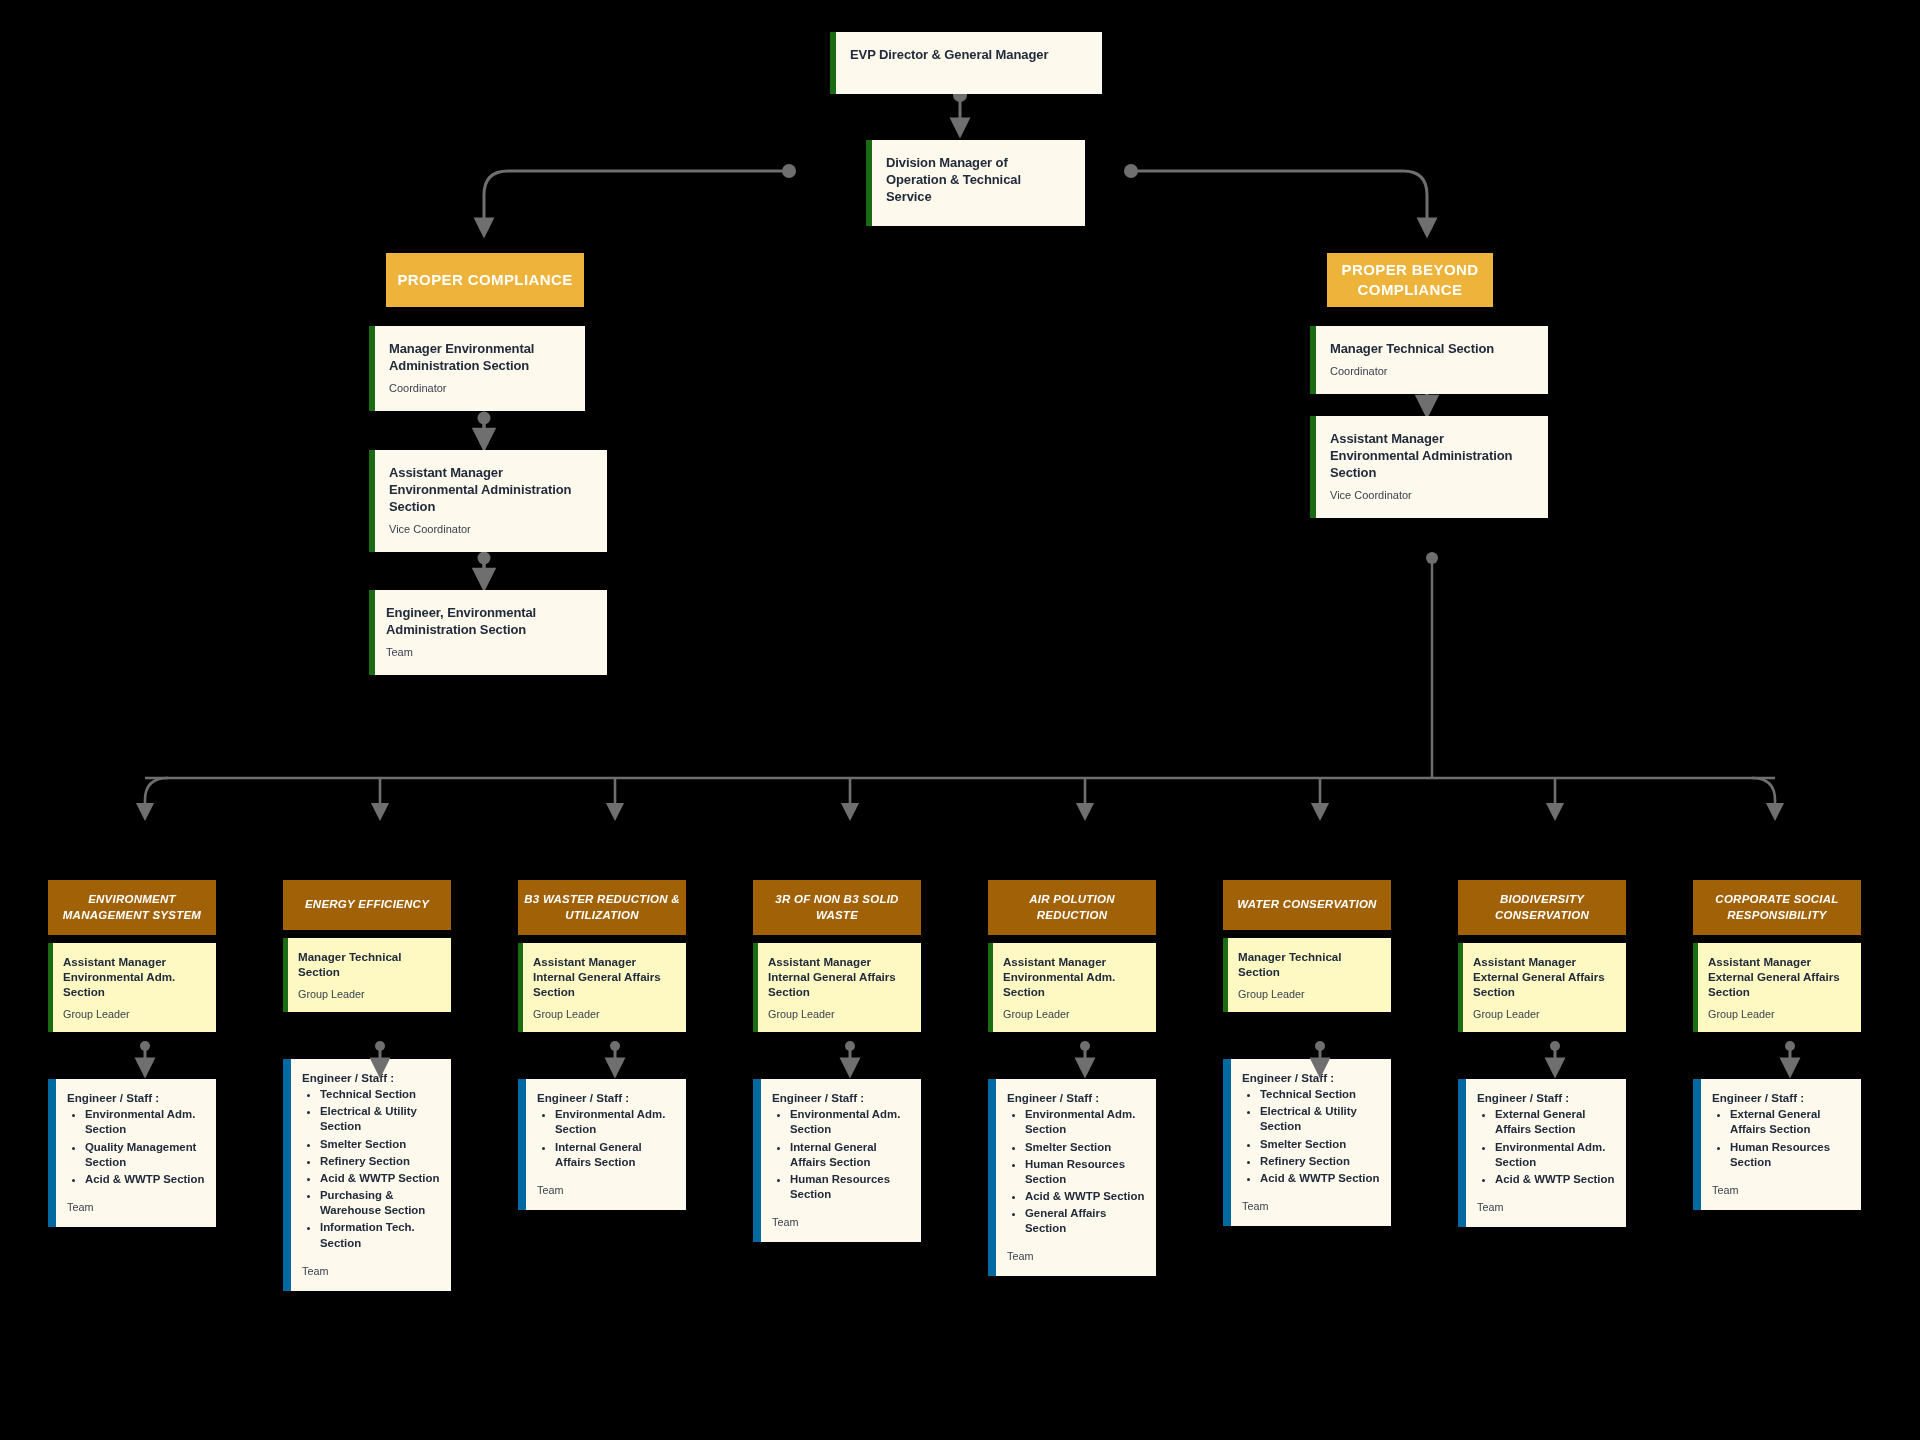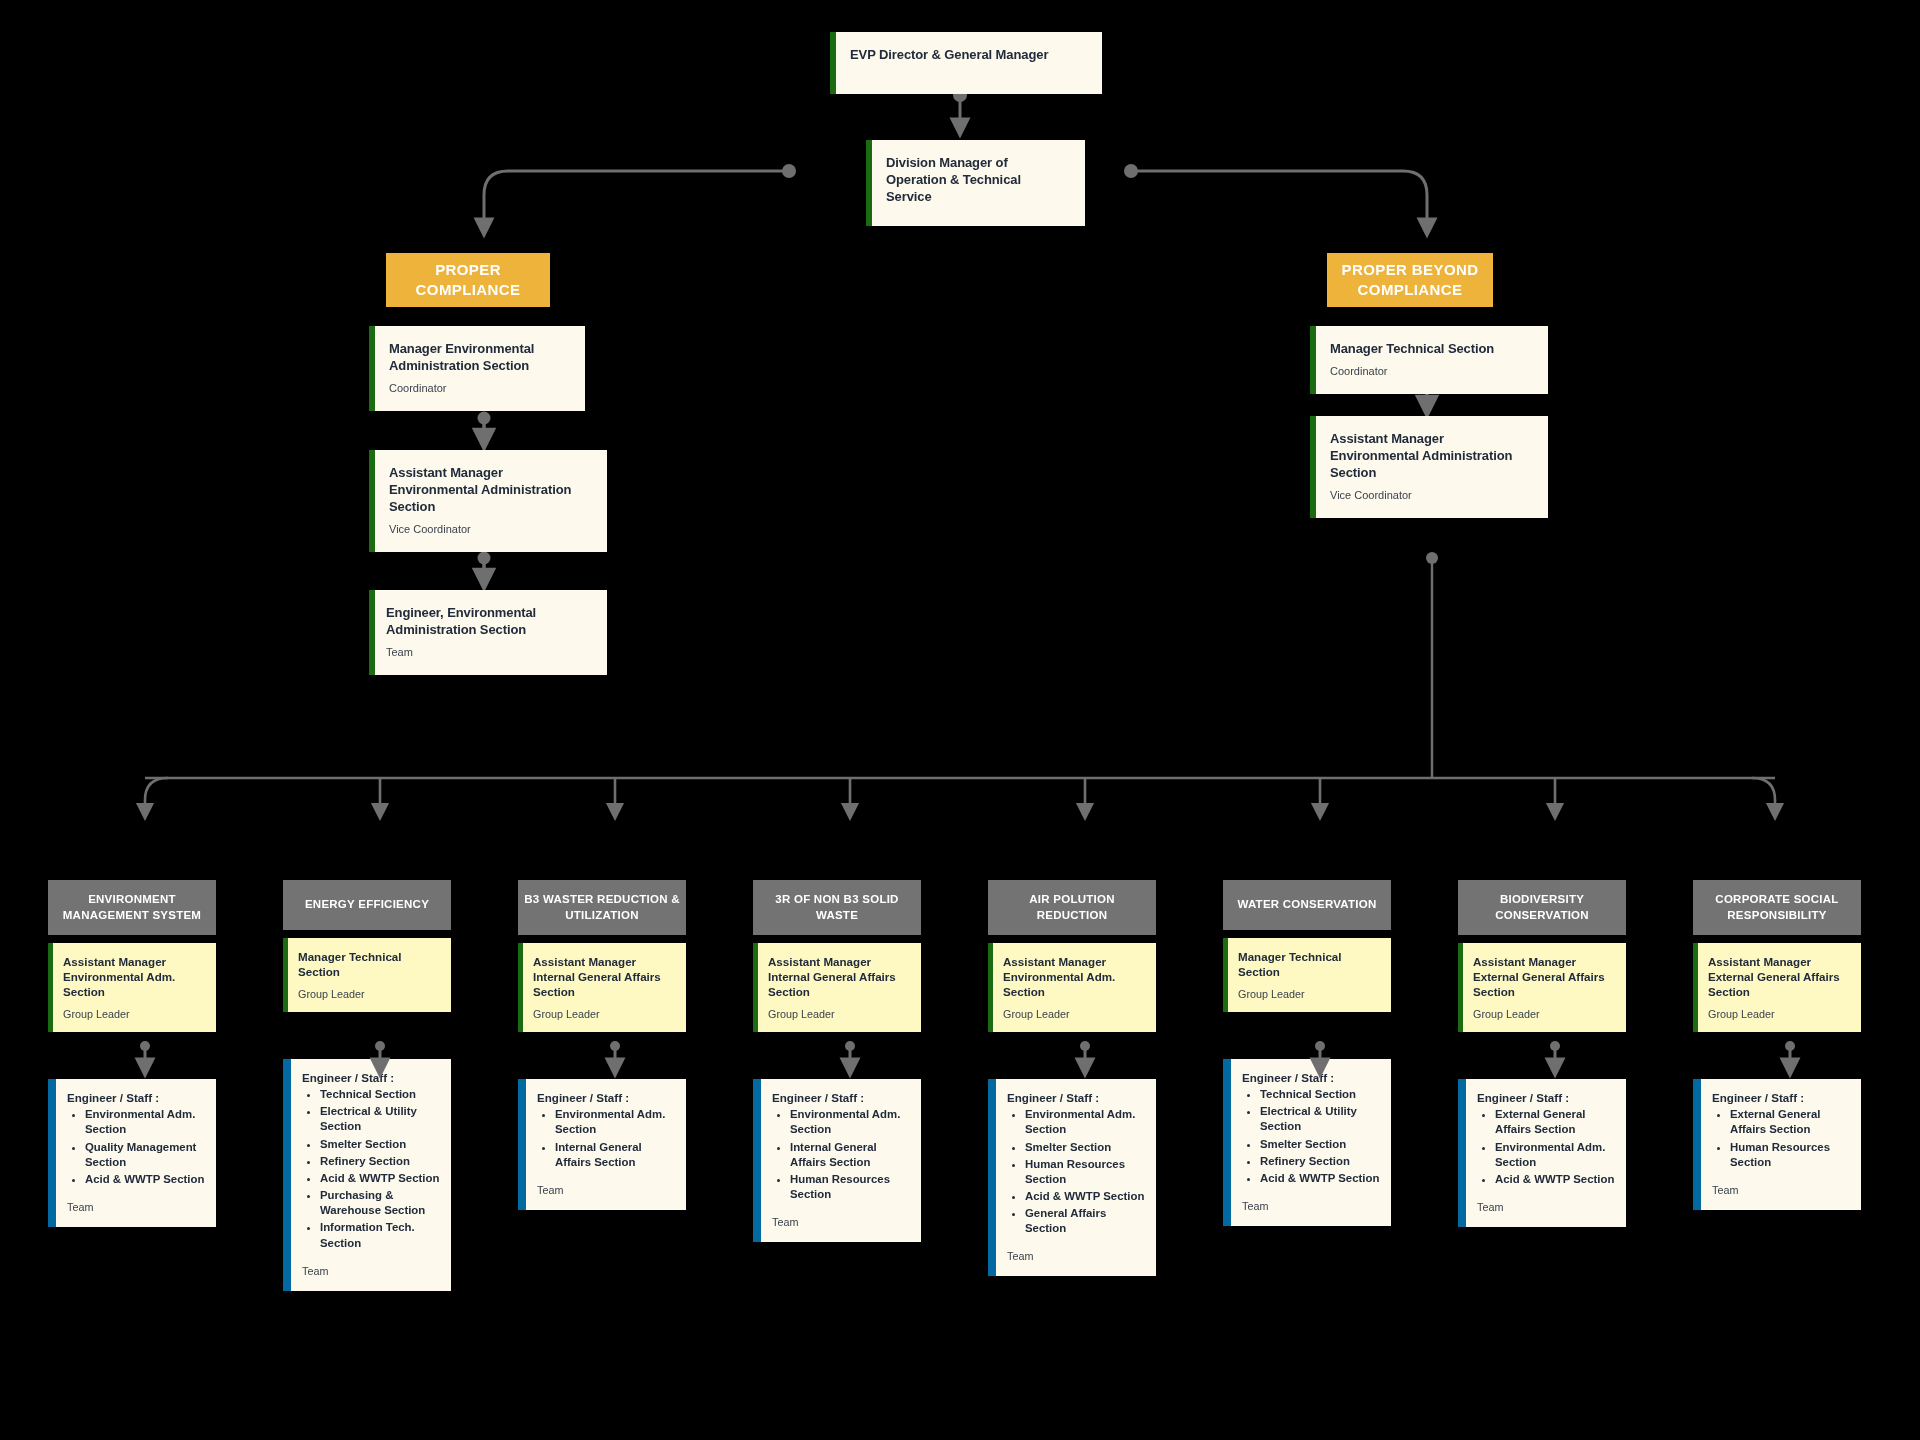--- a/index.html
+++ b/index.html
@@ -78,34 +78,35 @@
   .banner.big { font-size: 15px; letter-spacing: 0.4px; }
 
   
   .col {
     position: absolute;
     top: 880px;
     width: 168px;
   }
   .col .banner-in {
     position: relative;
-    background: #737373;
+    background: #a16207;
     color: #fff;
     font-weight: 700;
     font-size: 11.5px;
     letter-spacing: 0.25px;
     text-align: center;
     line-height: 1.35;
     padding: 12px 6px;
     box-sizing: border-box;
     min-height: 50px;
     display: flex;
     align-items: center;
     justify-content: center;
     text-transform: uppercase;
+    font-style: italic;
   }
   .col .leadcard {
     position: relative;
     margin-top: 8px;
     background: #fef9c3;
     border-left: 5px solid #1A6B12;
     box-sizing: border-box;
     padding: 11px 9px 12px 10px;
     min-height: 74px;
   }
@@ -252,21 +253,21 @@
   </svg>
 
   <div class="node" style="left:830px; top:32px; width:272px; min-height:62px;">
     <div class="title">EVP Director &amp; General Manager</div>
   </div>
 
   <div class="node" style="left:866px; top:140px; width:219px; min-height:86px;">
     <div class="title">Division Manager of Operation &amp; Technical Service</div>
   </div>
 
-  <div class="banner big" style="left:386px; top:253px; width:164px; height:54px;">PROPER COMPLIANCE</div>
+  <div class="banner big" style="left:386px; top:253px; width:198px; height:54px;">PROPER COMPLIANCE</div>
 
   <div class="node" style="left:369px; top:326px; width:216px; min-height:70px;">
     <div class="title">Manager Environmental Administration Section</div>
     <div class="sub">Coordinator</div>
   </div>
 
   <div class="node" style="left:369px; top:450px; width:238px; min-height:96px;">
     <div class="title">Assistant Manager Environmental Administration Section</div>
     <div class="sub">Vice Coordinator</div>
   </div>

